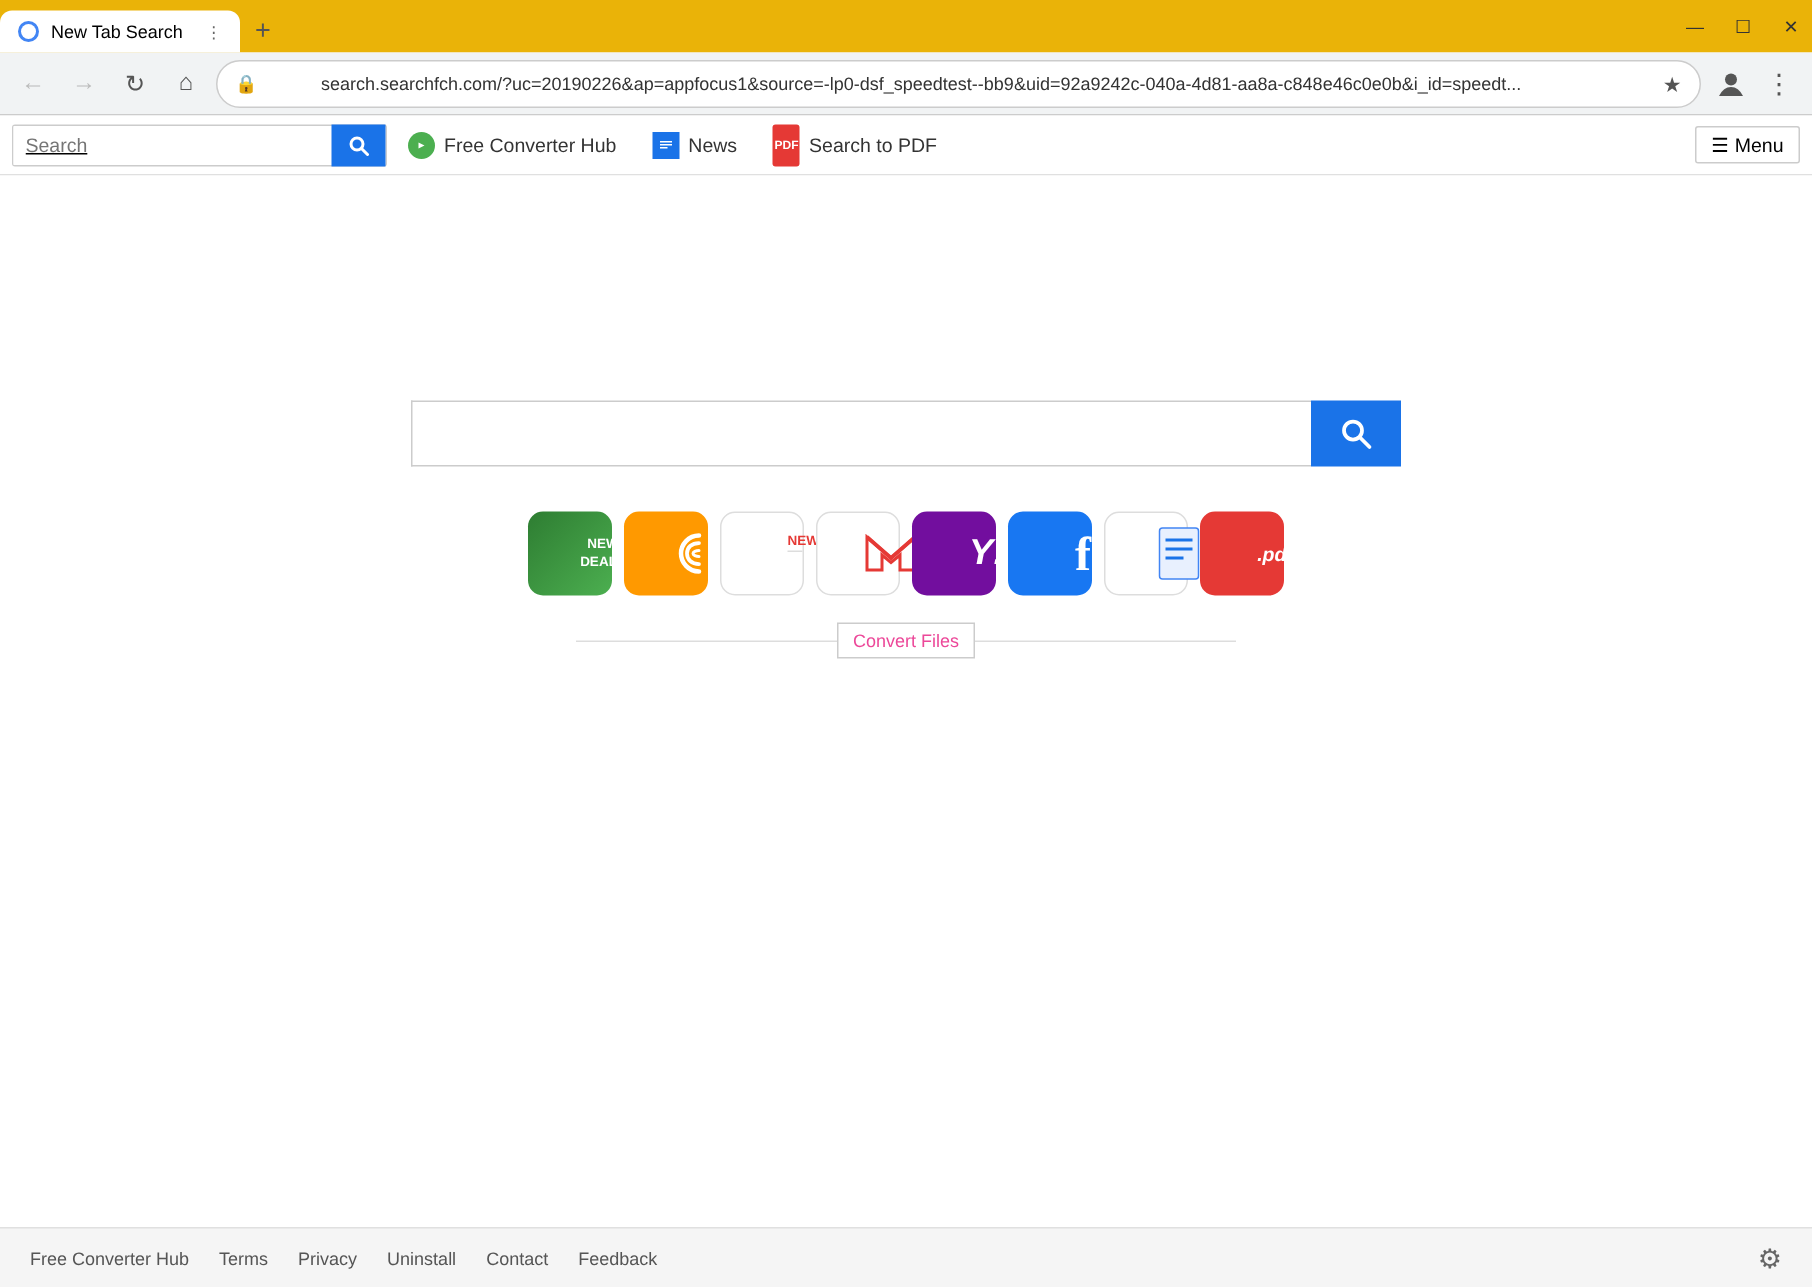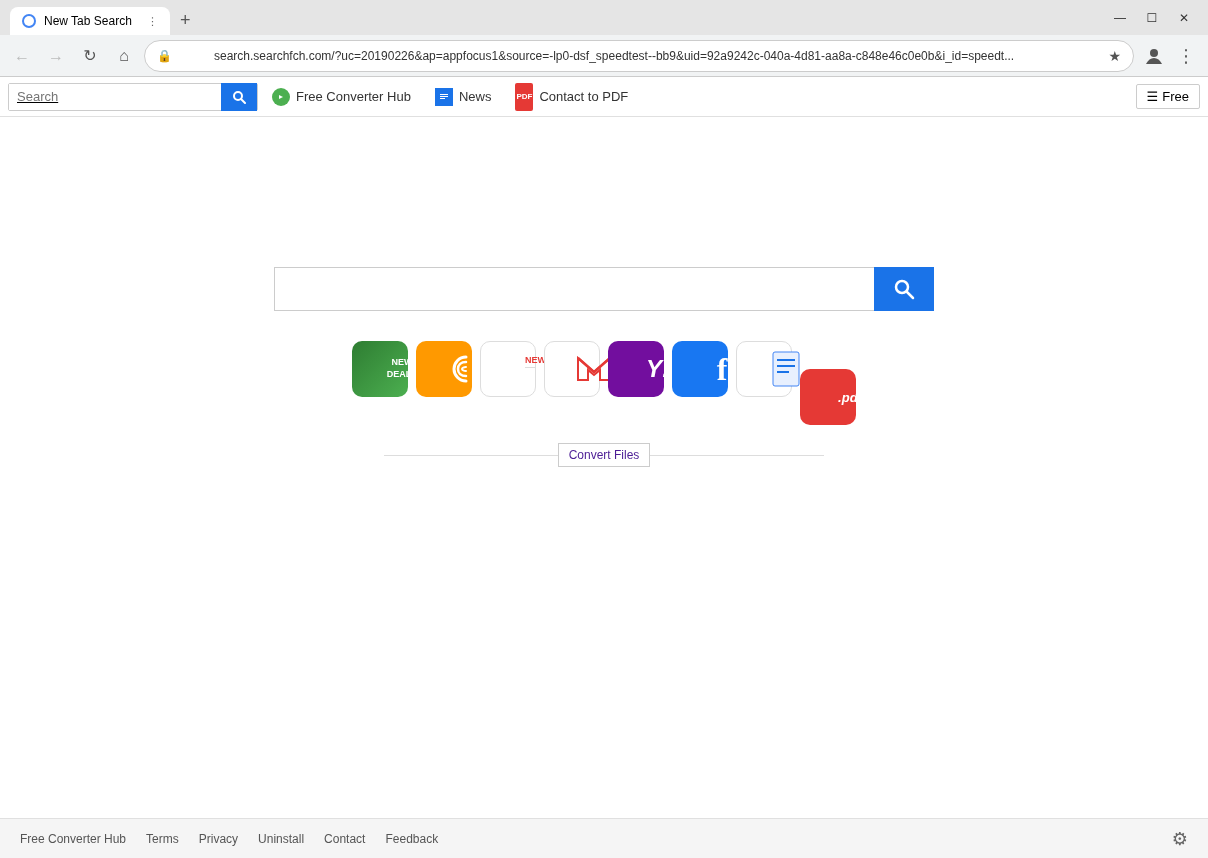--- a/index.html
+++ b/index.html
@@ -1,24 +1,24 @@
 <!DOCTYPE html>
 <html><head>
   <meta charset="utf-8">
   <style>
     * { margin: 0; padding: 0; box-sizing: border-box; }
     body { font-family: Arial, sans-serif; background: #fff; width: 1208px; height: 858px; overflow: hidden; display: flex; flex-direction: column; }
 
     
     .title-bar {
-      background: #e5e5e5;
+      background: #eab308;
       height: 35px;
       display: flex;
       align-items: center;
-      padding: 0 10px;
+      padding: 0 0;
       gap: 8px;
     }
     .tab-area {
       display: flex;
       align-items: flex-end;
       gap: 2px;
       height: 100%;
     }
     .tab {
       background: #fff;
@@ -284,21 +284,21 @@
     }
 
     
     .icon-new-deals { background: linear-gradient(135deg, #2e7d32, #4caf50); font-size: 9px; line-height: 1.2; }
     .icon-audible { background: #f90; }
     .icon-news { background: #fff; border: 1px solid #ddd; }
     .icon-gmail { background: #fff; border: 1px solid #ddd; }
     .icon-yahoo { background: #720e9e; }
     .icon-facebook { background: #1877f2; }
     .icon-docs { background: #fff; border: 1px solid #ddd; }
-    .icon-pdf { background: #e53935; margin-top: 28px; }
+    .icon-pdf { background: #e53935; }
 
     
     .converter-icon {
       width: 18px;
       height: 18px;
       border-radius: 50%;
       background: #4caf50;
       display: flex;
       align-items: center;
       justify-content: center;
@@ -351,21 +351,21 @@
     .sep-line {
       flex: 1;
       height: 1px;
       background: #ddd;
     }
     .sep-tooltip {
       background: #fff;
       border: 1px solid #ccc;
       padding: 4px 10px;
       font-size: 12px;
-      color: #4c1d95;
+      color: #ec4899;
       white-space: nowrap;
     }
   </style>
 </head>
 <body>
 
 <div class="title-bar">
   <div class="tab-area">
     <div class="tab">
       <div class="tab-icon">
@@ -443,26 +443,26 @@
         </svg>
       </div>
     </div>
     <span>News</span>
   </div>
 
   <div class="toolbar-item">
     <div class="toolbar-icon">
       <div class="pdf-icon-tb">PDF</div>
     </div>
-    <span>Contact to PDF</span>
+    <span>Search to PDF</span>
   </div>
 
   <div class="menu-btn" style="margin-left:auto;">
     <span>☰</span>
-    <span>Free</span>
+    <span>Menu</span>
   </div>
 </div>
 
 <div class="main-content">
   <div class="center-search-container">
     <input class="center-search-input" type="text" placeholder="" style="">
     <button class="center-search-btn">
       <svg width="22" height="22" viewBox="0 0 22 22" fill="none">
         <circle cx="9" cy="9" r="6" stroke="white" stroke-width="2.5"></circle>
         <line x1="14" y1="14" x2="20" y2="20" stroke="white" stroke-width="2.5" stroke-linecap="round"></line>

